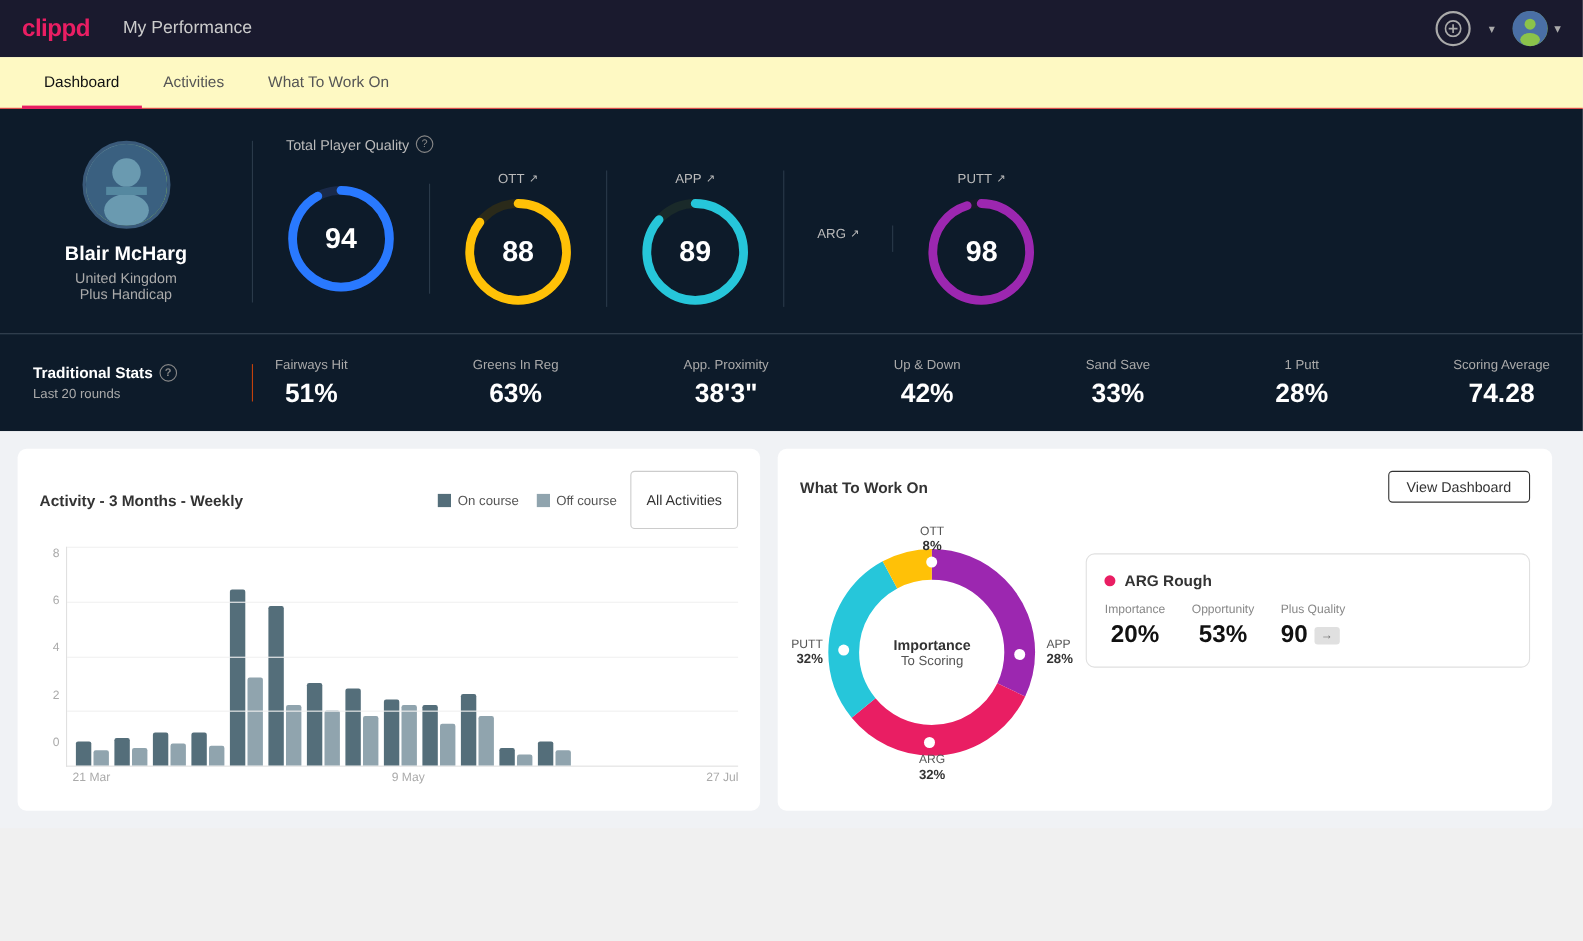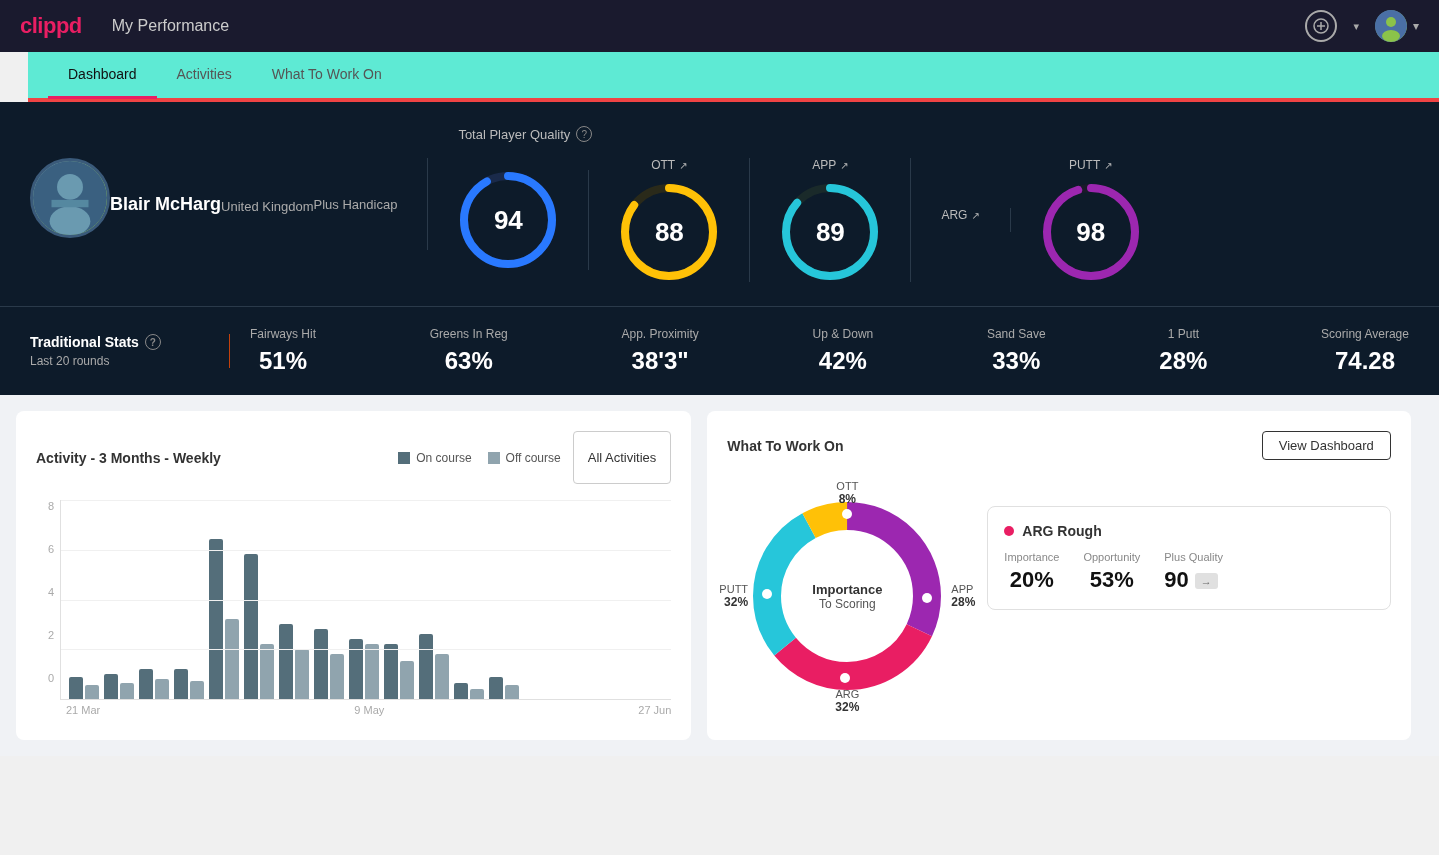--- a/index.html
+++ b/index.html
@@ -16,46 +16,45 @@
     .logo { color: #e91e63; font-size: 22px; font-weight: bold; letter-spacing: -0.5px; margin-right: 30px; }
     .nav-title { color: #ccc; font-size: 16px; }
     .top-nav-right { margin-left: auto; display: flex; align-items: center; gap: 16px; }
     .add-btn { width: 32px; height: 32px; border-radius: 50%; border: 2px solid #aaa; display: flex; align-items: center; justify-content: center; cursor: pointer; color: #ccc; font-size: 18px; }
     .avatar-btn { display: flex; align-items: center; gap: 6px; cursor: pointer; }
     .avatar-img { width: 32px; height: 32px; border-radius: 50%; background: linear-gradient(135deg, #4a6fa5, #8bc34a); display: flex; align-items: center; justify-content: center; font-size: 12px; overflow: hidden; }
     .chevron { color: #aaa; font-size: 12px; }
 
     
     .tab-bar {
-      background: #5eead4;
+      background: #fef9c3;
       display: flex;
       gap: 0;
-      border-bottom: 4px solid #ef4444;
+      border-bottom: 1px solid #ef4444;
       padding: 0 20px;
-      margin-left: 28px;
     }
     .tab {
       padding: 14px 20px;
       color: #555;
       font-size: 14px;
       cursor: pointer;
       border-bottom: 3px solid transparent;
       margin-bottom: -1px;
     }
     .tab.active { color: #111; border-bottom-color: #e91e63; font-weight: 500; }
 
     
     .hero {
       background: #0d1b2a;
       padding: 24px 30px;
       display: flex;
       align-items: center;
       gap: 0;
     }
-    .player-info { min-width: 200px; display: flex; flex-direction: row; align-items: center; text-align: center; padding-right: 30px; border-right: 1px solid #2a3a4a; }
+    .player-info { min-width: 200px; display: flex; flex-direction: column; align-items: center; text-align: center; padding-right: 30px; border-right: 1px solid #2a3a4a; }
     .player-avatar { width: 80px; height: 80px; border-radius: 50%; background: linear-gradient(135deg, #5a7fa5, #8bc34a); display: flex; align-items: center; justify-content: center; overflow: hidden; margin-bottom: 12px; border: 3px solid #3a5a7a; }
     .player-name { font-size: 18px; font-weight: bold; color: #fff; }
     .player-country { font-size: 13px; color: #aaa; margin-top: 4px; }
     .player-handicap { font-size: 13px; color: #aaa; }
 
     .scores-section { flex: 1; padding-left: 30px; }
     .total-quality-label { font-size: 13px; color: #bbb; margin-bottom: 16px; display: flex; align-items: center; gap: 6px; }
     .help-icon { width: 16px; height: 16px; border-radius: 50%; border: 1px solid #888; display: inline-flex; align-items: center; justify-content: center; font-size: 10px; color: #888; cursor: pointer; }
 
     .score-circles { display: flex; gap: 0; align-items: center; }
@@ -383,21 +382,21 @@
           </div>
           <div class="bar-group">
             <div class="bar bar-dark" style="height:22px;"></div>
             <div class="bar bar-light" style="height:14px;"></div>
           </div>
         </div>
       </div>
       <div style="display:flex;justify-content:space-between;padding-left:30px;margin-top:4px;">
         <span style="font-size:11px;color:#aaa;">21 Mar</span>
         <span style="font-size:11px;color:#aaa;">9 May</span>
-        <span style="font-size:11px;color:#aaa;">27 Jun</span>
+        <span style="font-size:11px;color:#aaa;">27 Jul</span>
       </div>
     </div>
   </div>
 
   <div class="card card-right">
     <div class="card-header">
       <span class="card-title">What To Work On</span>
       <button class="view-dashboard-btn">View Dashboard</button>
     </div>
 

